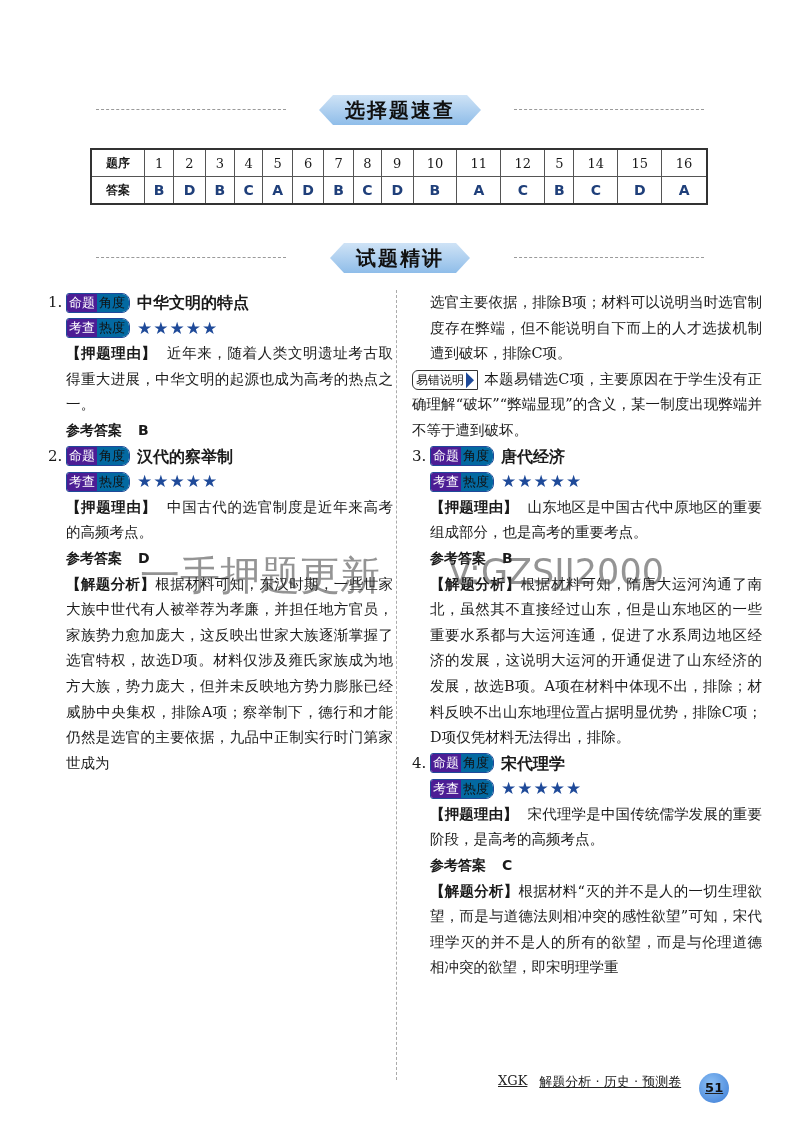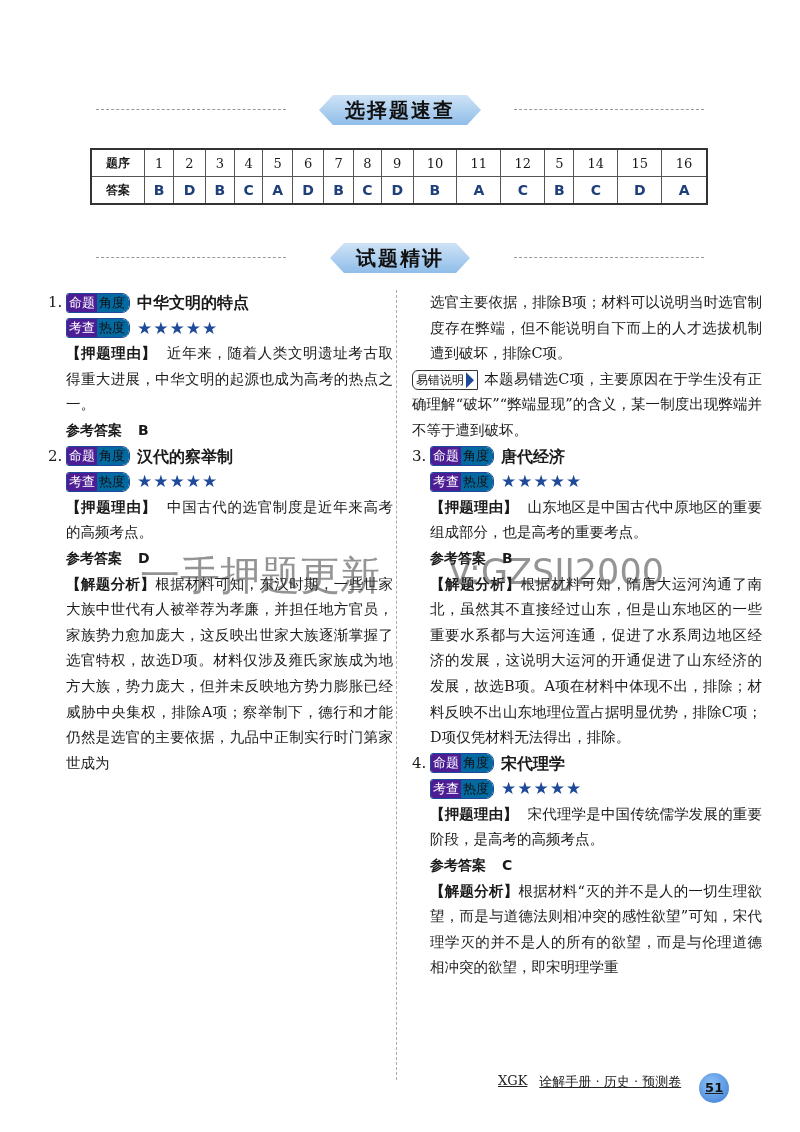--- a/index.html
+++ b/index.html
@@ -180,15 +180,15 @@
   <div class="p indent"><span class="lbl">【押题理由】</span>&nbsp;&nbsp;<span>宋代理学是中国传统儒学发展的重要阶段，是高考的高频考点。</span></div>
   <div class="ansline indent"><span>参考答案</span><span class="v">C</span></div>
   <div class="p indent"><span class="lbl">【解题分析】</span><span>根据材料“灭的并不是人的一切生理欲望，而是与道德法则相冲突的感性欲望”可知，宋代理学灭的并不是人的所有的欲望，而是与伦理道德相冲突的欲望，即宋明理学重</span></div>
 </div>
 
 <div class="watermark" style="left:140px; top:548px;">一手押题更新</div>
 <div class="watermark" style="left:448px; top:552px; font-size:35px;">V:GZSJJ2000</div>
 
 <div class="footer">
   <span class="brand">XGK</span>
-  <span>诠解手册 · 历史 · 预测卷</span>
+  <span>解题分析 · 历史 · 预测卷</span>
   <span class="pagebadge">51</span>
 </div>
 
 </body></html>

